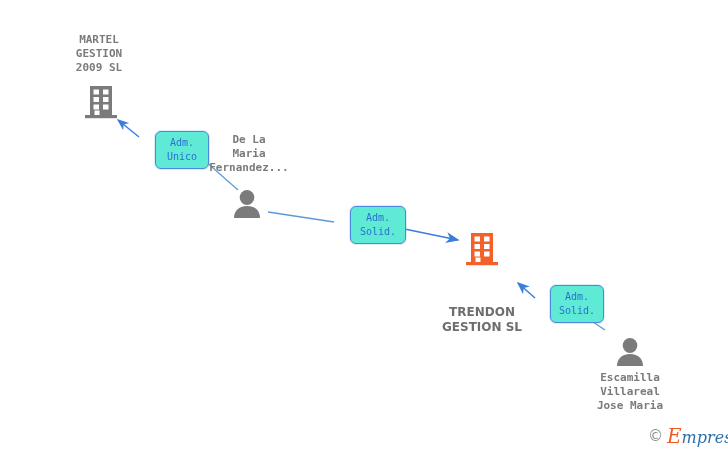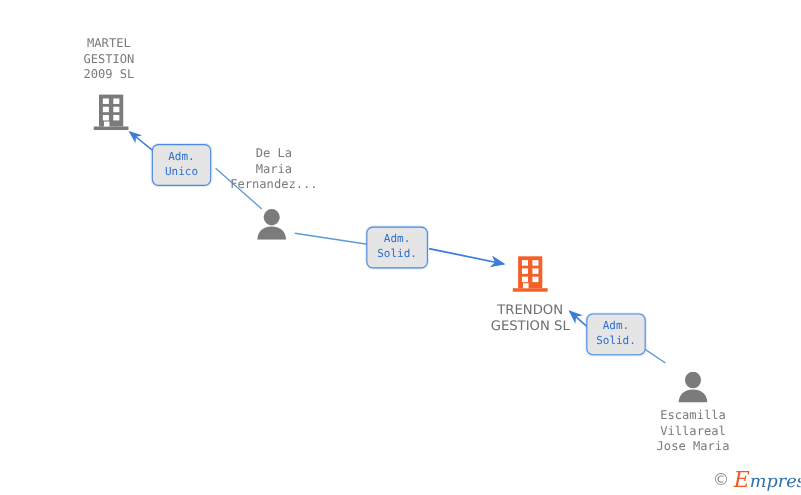--- a/index.html
+++ b/index.html
@@ -29,42 +29,45 @@
   }
   .node-label {
     position: absolute;
     text-align: center;
     color: #7b7b7b;
     font-family: "DejaVu Sans Mono", monospace;
     font-size: 11px;
     line-height: 14px;
     white-space: pre-line;
     letter-spacing: 0px;
+    font-weight: bold;
   }
   .node-label.focal {
     color: #6e6e6e;
-    font-weight: normal;
+    font-weight: bold;
     font-family: "DejaVu Sans", sans-serif;
     font-size: 12px;
     line-height: 15px;
+    margin-top: 31px;
   }
   .edge-label {
     position: absolute;
-    background: #e5e5e5;
+    background: #5eead4;
     border: 1px solid #4a89dc;
     border-radius: 6px;
     color: #2f6fd0;
     font-family: "DejaVu Sans Mono", monospace;
     font-size: 10px;
     line-height: 14px;
     text-align: center;
     padding: 4px 7px;
     white-space: pre-line;
     box-sizing: border-box;
     box-shadow: 0 0 0 1px rgba(120,170,230,0.25);
+    margin-left: 17px;
   }
   .watermark {
     position: absolute;
     display: flex;
     align-items: center;
     gap: 4px;
   }
   .wm-c {
     color: #8d8d8d;
     font-size: 15px;

